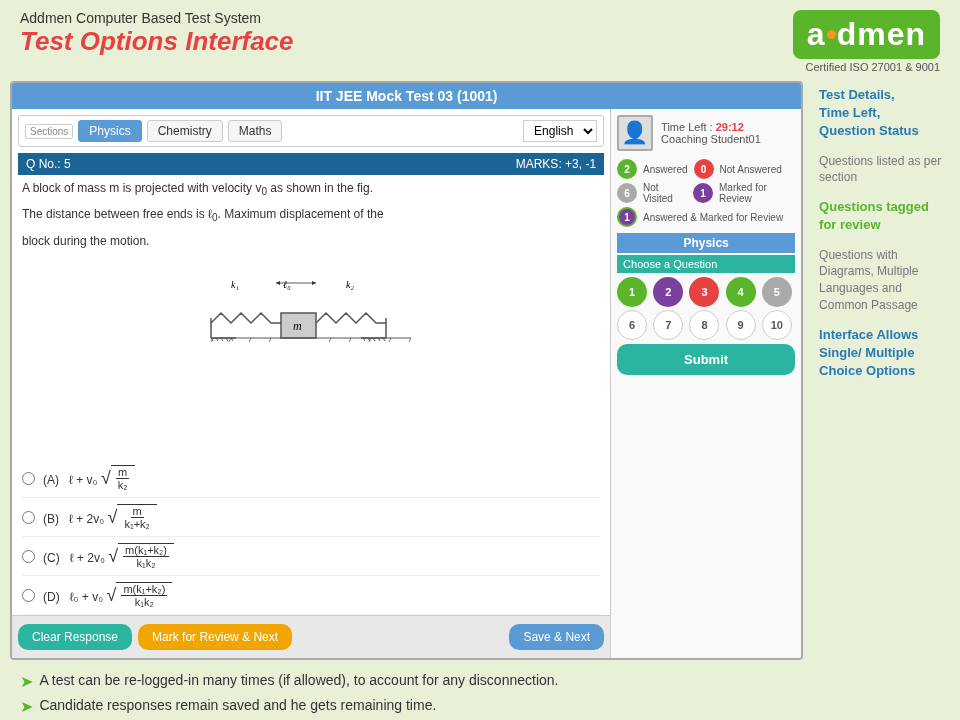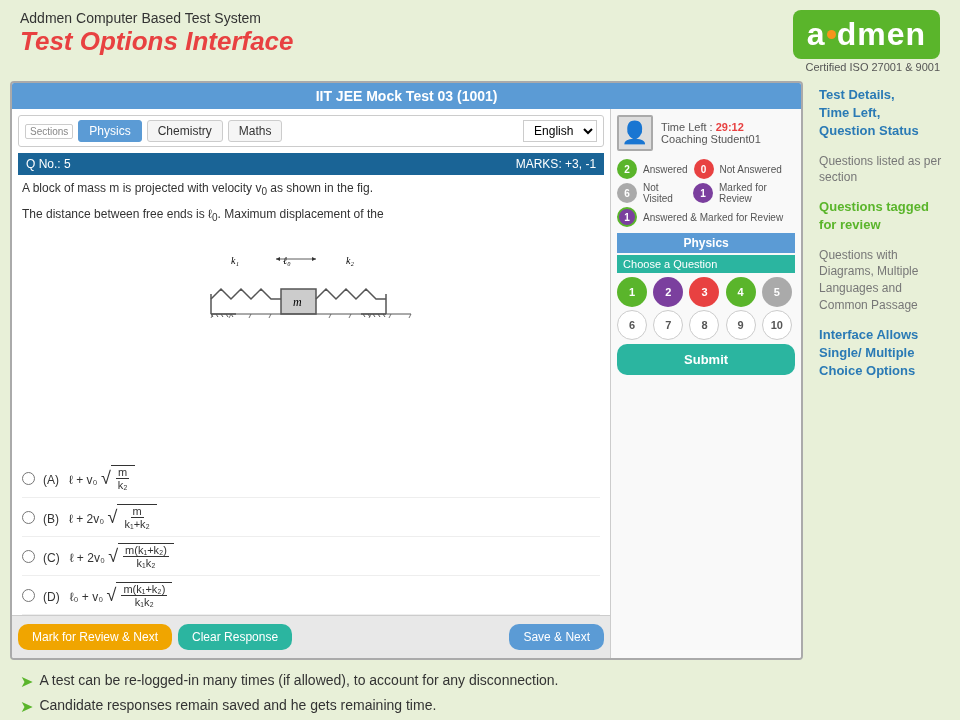--- a/index.html
+++ b/index.html
@@ -397,20 +397,23 @@
           <span>MARKS: +3, -1</span>
         </div>
 
         <div class="question-content">
           <div class="question-text">
             A block of mass m is projected with velocity v<sub>0</sub> as shown in the fig.
           </div>
           <div class="question-text">
             The distance between free ends is ℓ<sub>0</sub>. Maximum displacement of the
           </div>
+          <div class="question-text">
+            block during the motion.
+          </div>
 
           <div class="diagram-area">
             <svg width="220" height="90">
 
               <text x="30" y="30" font-size="10" font-family="serif" font-style="italic">k₁</text>
               <text x="145" y="30" font-size="10" font-family="serif" font-style="italic">k₂</text>
               <text x="82" y="30" font-size="10" font-family="serif" font-style="italic">ℓ₀</text>
 
               <line x1="75" y1="25" x2="115" y2="25" stroke="#333" stroke-width="0.8"></line>
               <polygon points="75,25 79,23 79,27" fill="#333"></polygon>
@@ -506,22 +509,22 @@
                   <span class="sqrt-content"><span class="fraction">
                       <span class="frac-num">m(k₁+k₂)</span>
                       <span class="frac-den">k₁k₂</span>
                     </span></span>
               </span>
             </span>
           </div>
         </div>
 
         <div class="action-buttons">
+          <button class="btn btn-teal">Clear Response</button>
           <button class="btn btn-orange">Mark for Review &amp; Next</button>
-          <button class="btn btn-teal">Clear Response</button>
           <button class="btn btn-blue btn-save">Save &amp; Next</button>
         </div>
       </div>
 
       <div class="status-panel">
 
         <div class="student-info">
           <div class="avatar">
             <span class="avatar-icon">👤</span>
           </div>

